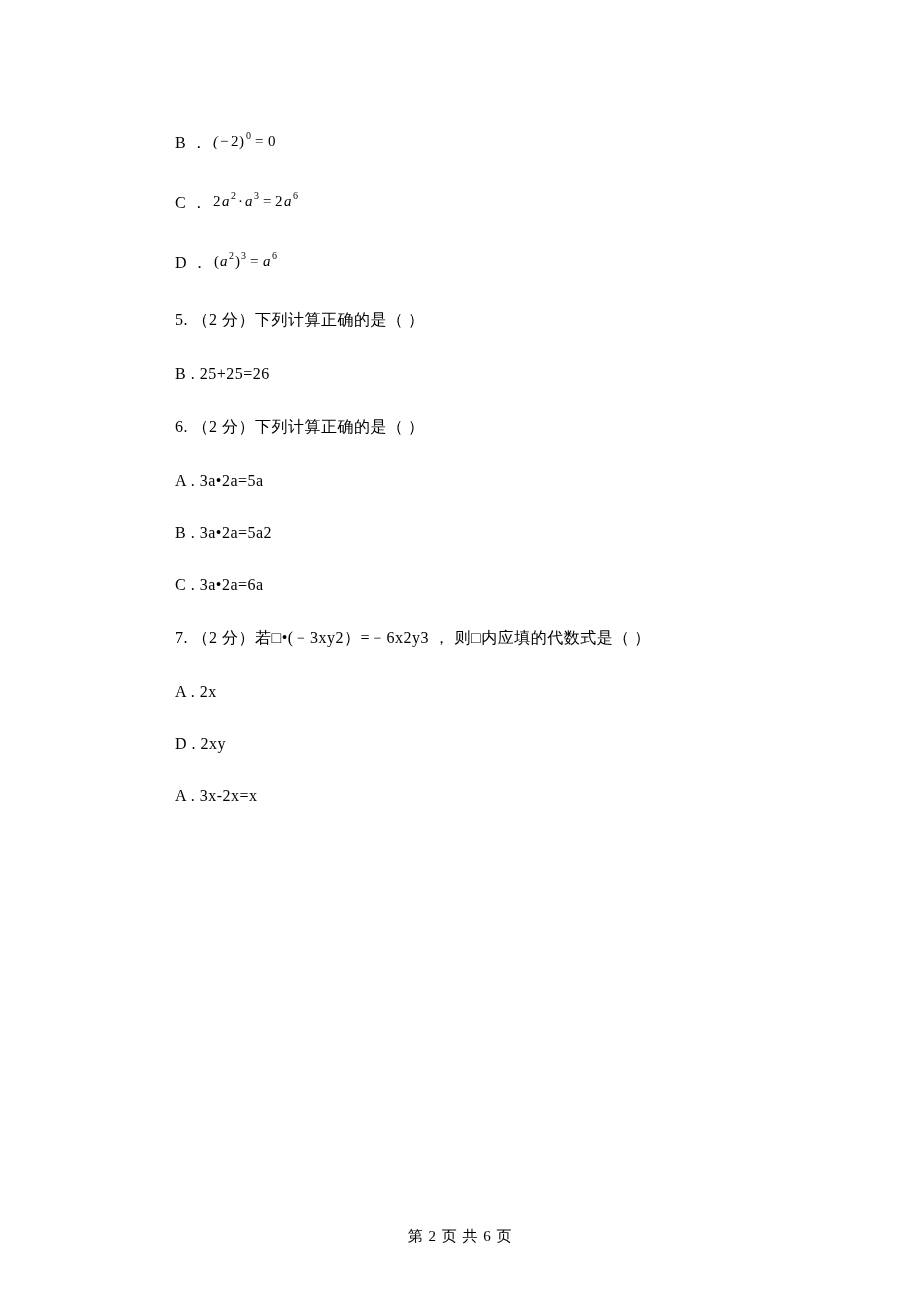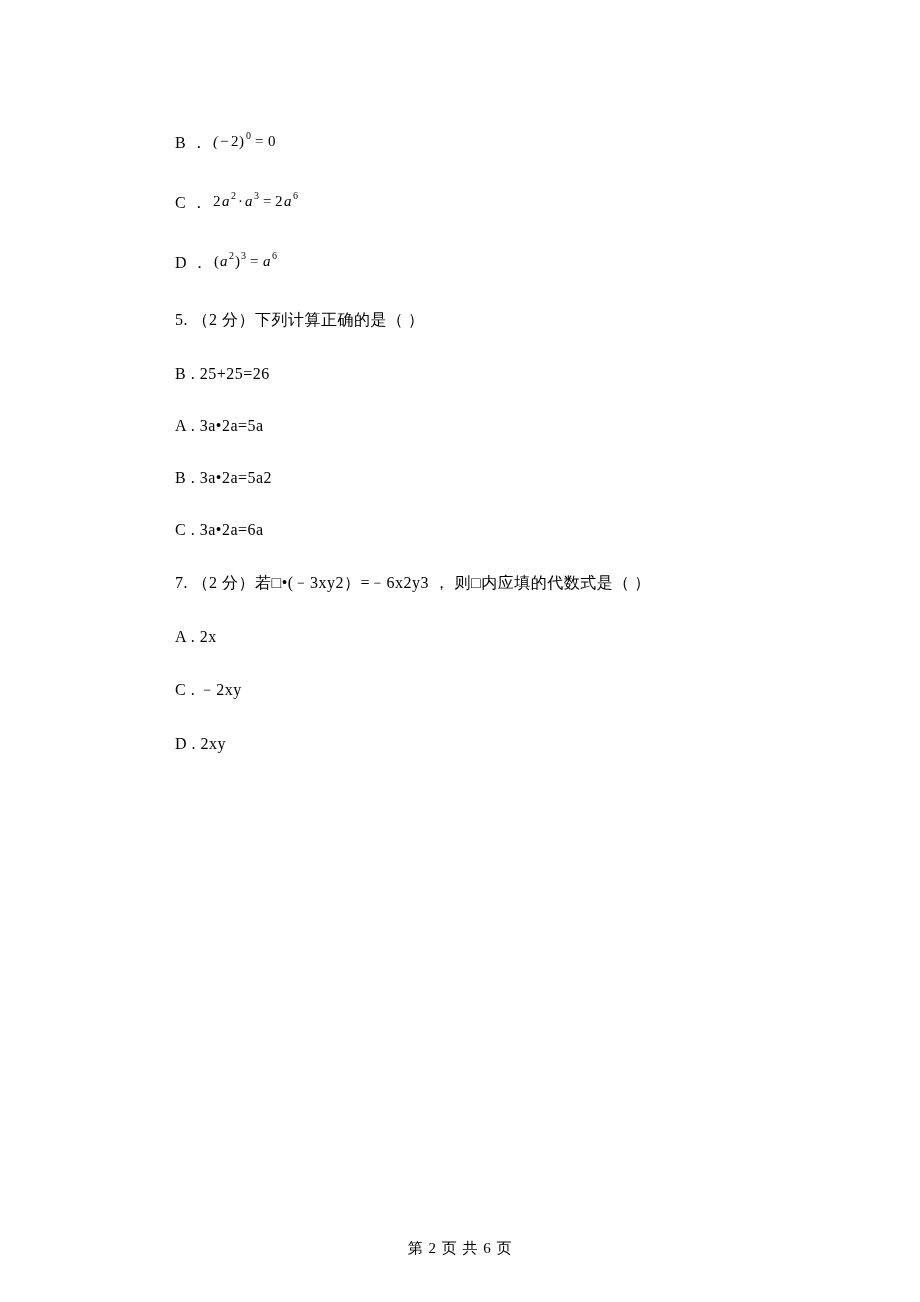--- a/index.html
+++ b/index.html
@@ -27,21 +27,21 @@
     .line-expr {
       display: flex;
       align-items: center;
       gap: 6px;
     }
     .expr-img {
       display: inline-block;
     }
     .footer {
       position: absolute;
-      bottom: 44px;
+      bottom: 56px;
       left: 0;
       width: 100%;
       text-align: center;
       font-size: 15px;
       letter-spacing: 1px;
       margin-top: 32px;
     }
     svg text {
       font-family: "Times New Roman", serif;
     }
@@ -95,25 +95,26 @@
         <text x="36" y="16" font-size="15">=</text>
         <text x="49" y="16" font-size="15" font-style="italic">a</text>
         <text x="58" y="9" font-size="10">6</text>
       </svg>
     </span>
   </div>
 
   <div class="line">5. （2 分）下列计算正确的是（    ）</div>
   <div class="line">B . 25+25=26</div>
 
+  <div class="line">6. （2 分）下列计算正确的是（    ）</div>
   <div class="line">A . 3a•2a=5a</div>
   <div class="line">B . 3a•2a=5a2</div>
   <div class="line">C . 3a•2a=6a</div>
 
   <div class="line">7. （2 分）若□•(﹣3xy2）=﹣6x2y3 ， 则□内应填的代数式是（    ）</div>
   <div class="line">A . 2x</div>
-  <div class="line">C . ﹣2xy</div>
   <div class="line">D . 2xy</div>
 
+  <div class="line">A . 3x-2x=x</div>
 
 </div>
 
 <div class="footer">第 2 页 共 6 页</div>
 
 </body></html>

